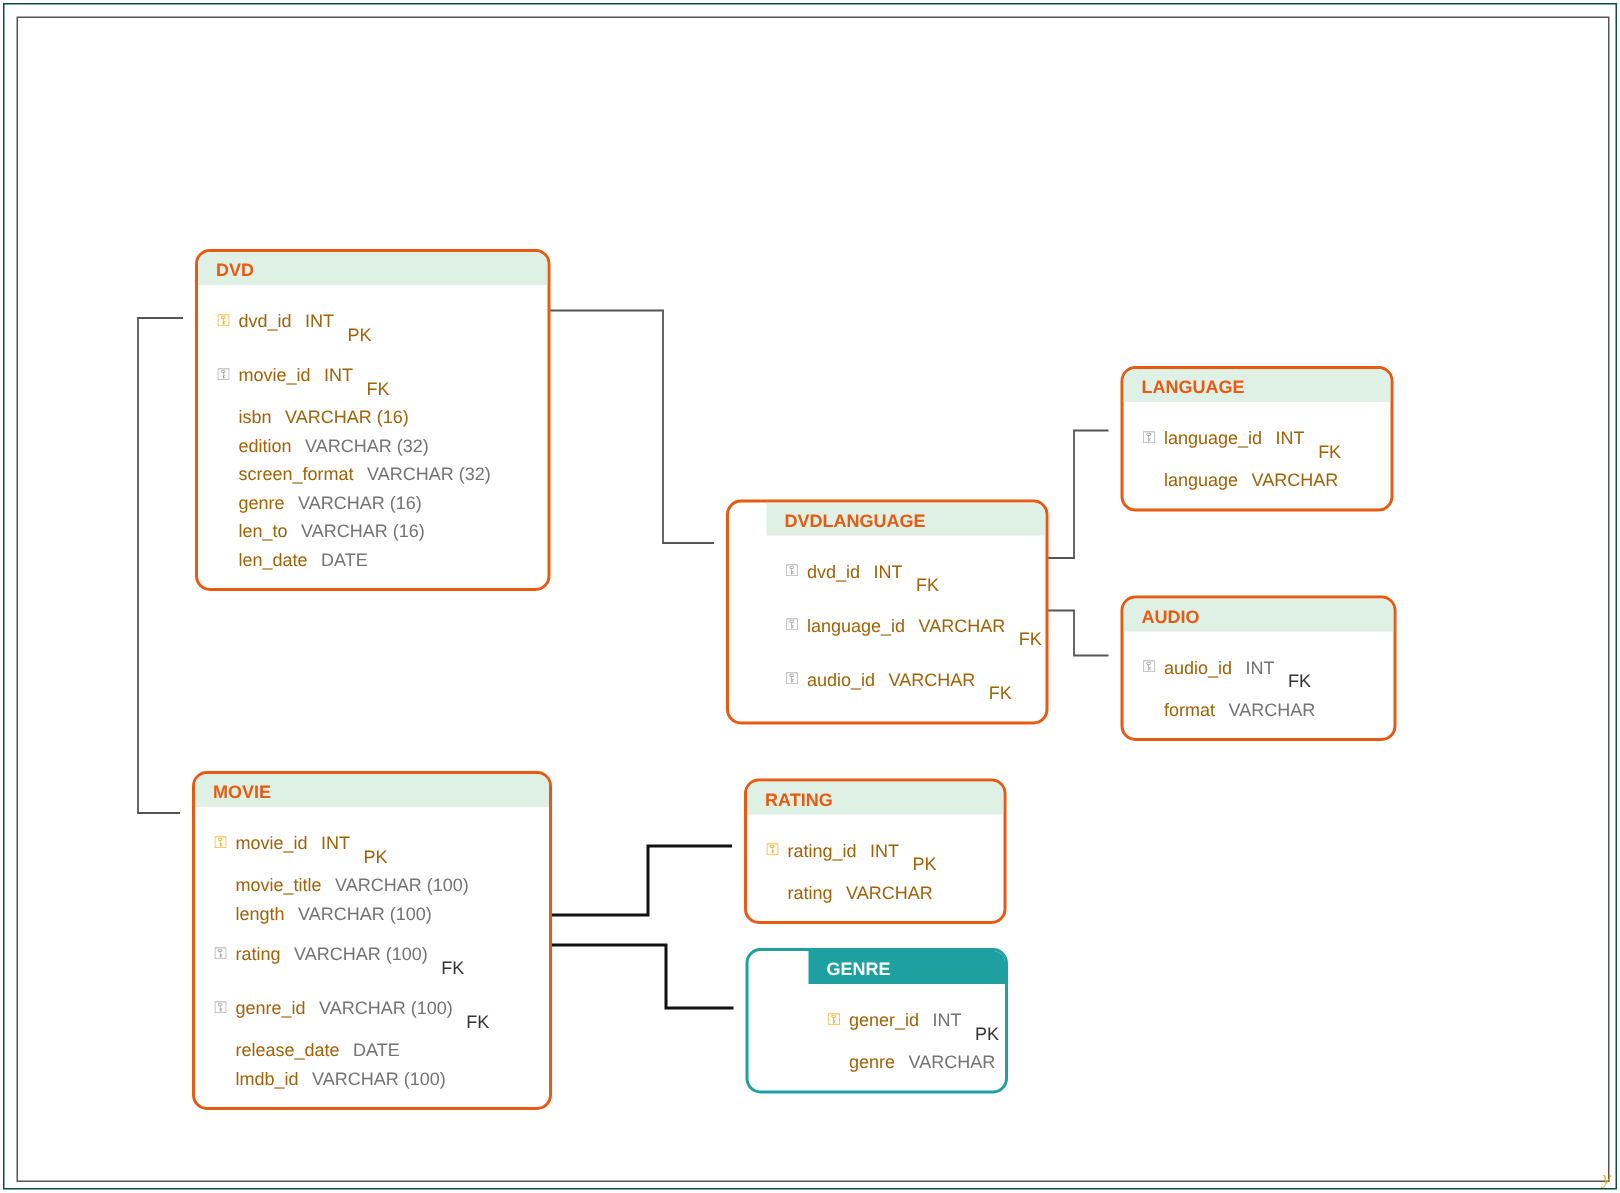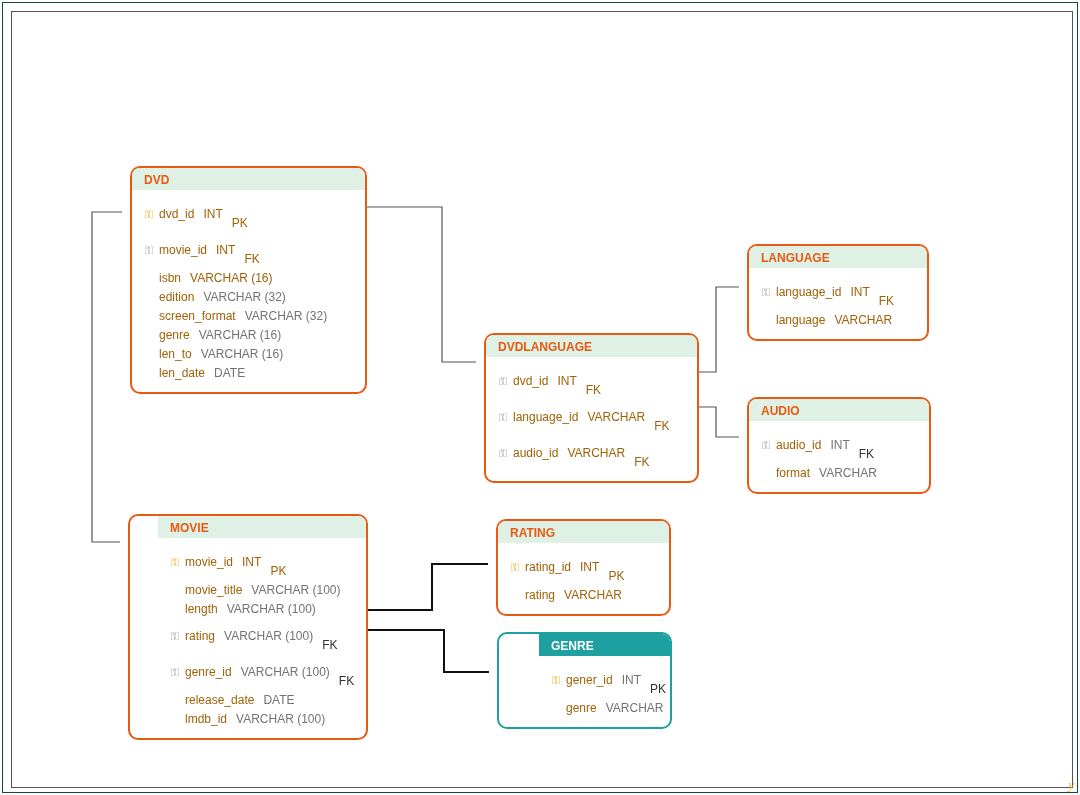--- a/index.html
+++ b/index.html
@@ -138,21 +138,21 @@
               <span class="field-name">len_to</span>
               <span class="field-type">VARCHAR (16)</span>
             </div>
             <div class="row">
               <span class="icon"></span>
               <span class="field-name">len_date</span>
               <span class="field-type">DATE</span>
             </div>
           </div>
         </div>
-        <div class="entity theme-orange" style="left: 472px; top: 321px; width: 215px; min-height: 103px;">
+        <div class="entity theme-orange" style="left: 472px; top: 321px; width: 215px; min-height: 103px; padding-left: 25px;">
           <div class="header">DVDLANGUAGE</div>
           <div class="body">
             <div class="row hl">
               <span class="icon key-fk">⚿</span>
               <span class="field-name">dvd_id</span>
               <span class="field-type">INT</span>
               <span class="field-flag">FK</span>
             </div>
             <div class="row hl">
               <span class="icon key-fk">⚿</span>
@@ -193,21 +193,21 @@
               <span class="field-type">INT</span>
               <span class="field-flag">FK</span>
             </div>
             <div class="row">
               <span class="icon"></span>
               <span class="field-name">format</span>
               <span class="field-type">VARCHAR</span>
             </div>
           </div>
         </div>
-        <div class="entity theme-orange" style="left: 116px; top: 502px; width: 240px; min-height: 190px; padding-left: 28px;">
+        <div class="entity theme-orange" style="left: 116px; top: 502px; width: 240px; min-height: 190px;">
           <div class="header">MOVIE</div>
           <div class="body">
             <div class="row hl">
               <span class="icon key-pk">⚿</span>
               <span class="field-name">movie_id</span>
               <span class="field-type">INT</span>
               <span class="field-flag">PK</span>
             </div>
             <div class="row">
               <span class="icon"></span>

